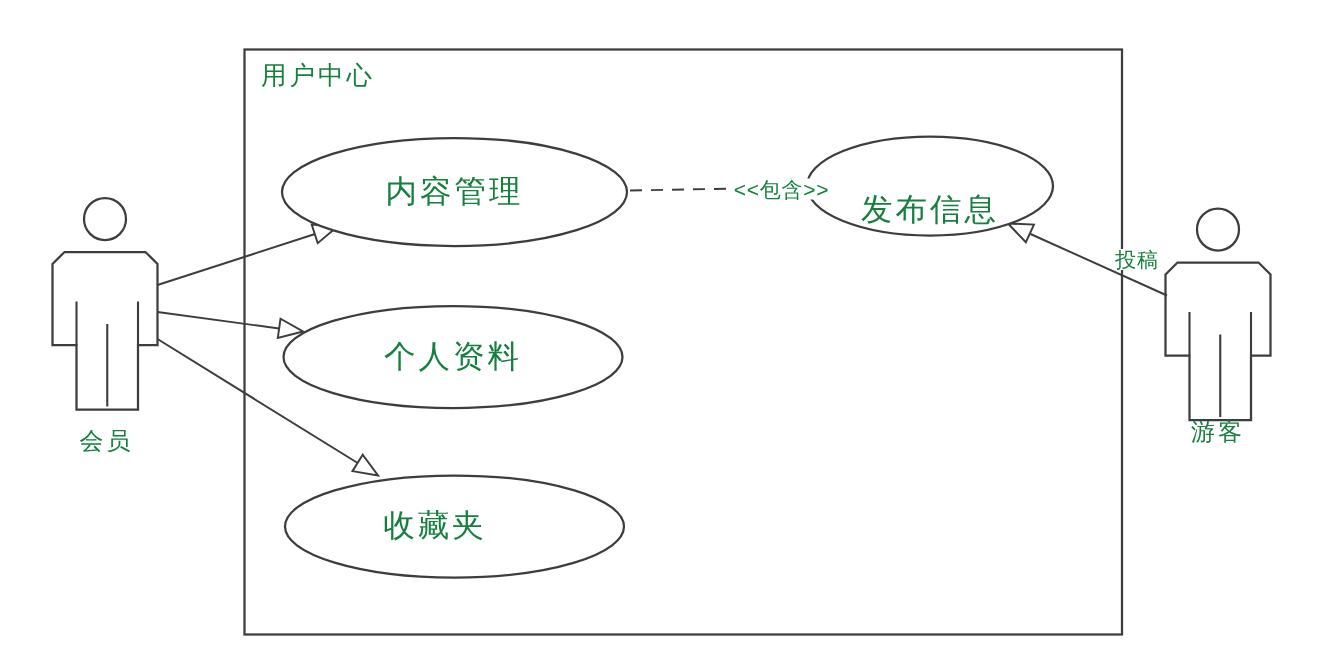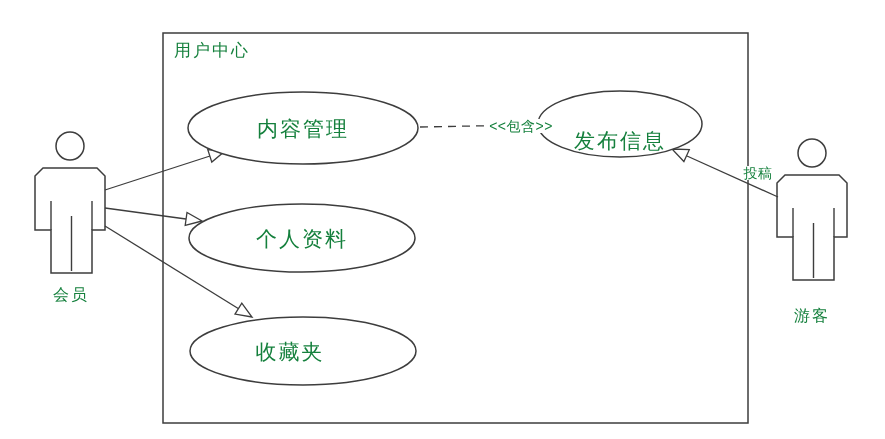--- a/index.html
+++ b/index.html
@@ -81,19 +81,19 @@
   <span class="lbl center usecase-label" style="left:302px;top:238px;">个人资料</span>
 
   <span class="lbl center usecase-label" style="left:303px;top:128px;">内容管理</span>
 
   <span class="lbl center usecase-label" style="left:290px;top:351px;">收藏夹</span>
 
   <span class="lbl center usecase-label" style="left:620px;top:124px;margin-top:16px;">发布信息</span>
 
   <span class="lbl center actor-label" style="left:71px;top:295px;">会员</span>
 
-  <span class="lbl center actor-label" style="left:812px;top:316px;">游客</span>
+  <span class="lbl center actor-label" style="left:812px;top:289px;">游客</span>
 
   <span class="lbl center edge-label" style="left:475px;top:126px;margin-left:46px;">&lt;&lt;包含&gt;&gt;</span>
 
   <span class="lbl center edge-label" style="left:742px;top:173px;margin-left:16px;">投稿</span>
 
 </div>
 
 </body></html>

